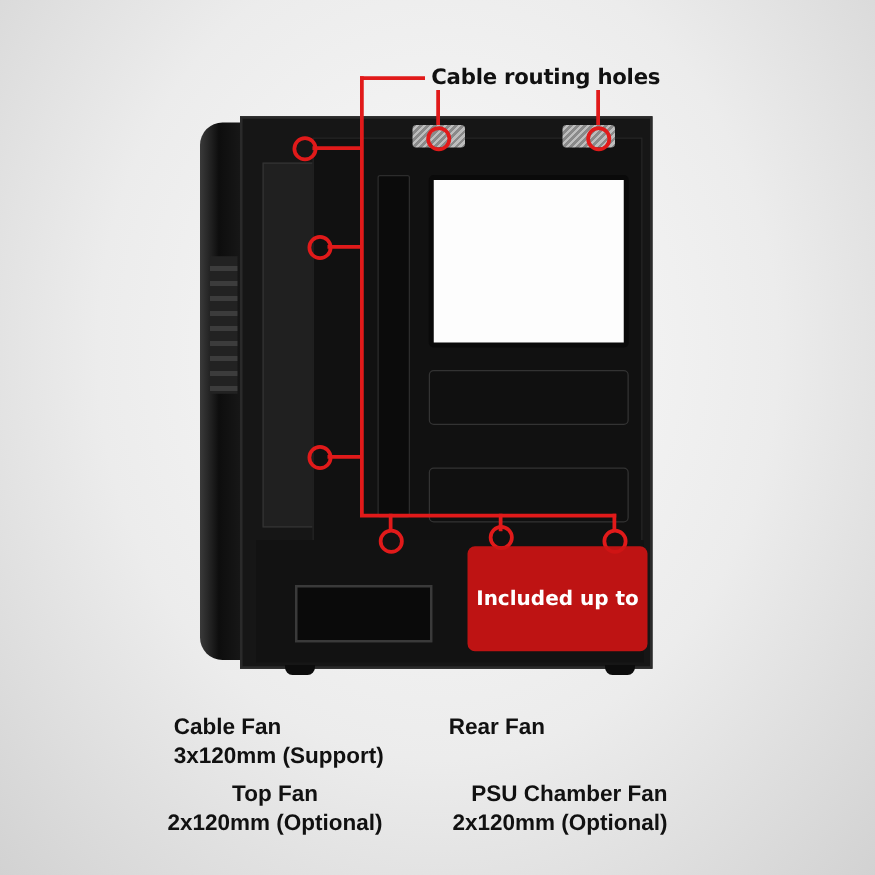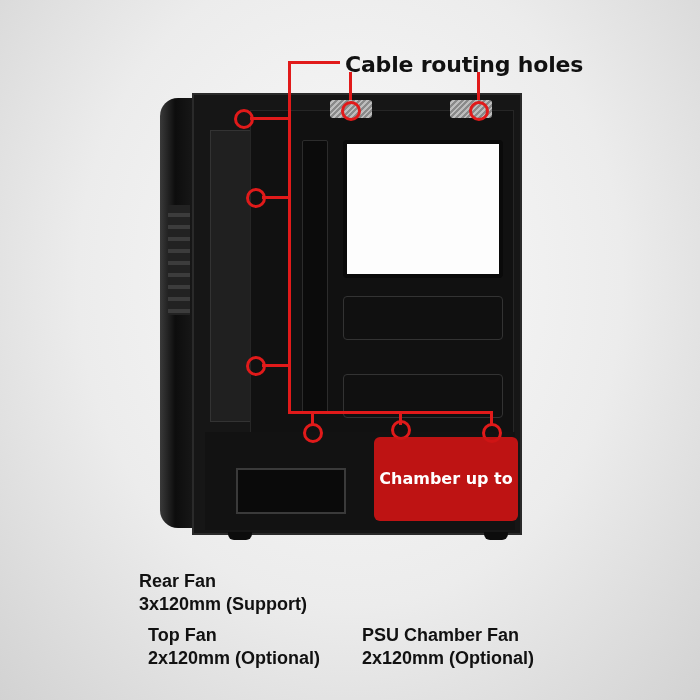--- a/index.html
+++ b/index.html
@@ -1,20 +1,20 @@
 <!DOCTYPE html>
 <html><head>
 <meta charset="utf-8">
 <style>
   html,body{margin:0;padding:0;}
   body{width:700px;height:700px;overflow:hidden;position:relative;
     background:radial-gradient(ellipse at 50% 40%, #fafafa 0%, #ececec 55%, #d2d2d2 100%);
     font-family:"DejaVu Sans","Liberation Sans",sans-serif;}
   .abs{position:absolute;}
-  .callout-title{left:345px;top:52px;font-size:22px;font-weight:bold;color:#111;letter-spacing:-0.2px;}
+  .callout-title{left:345px;top:52px;font-size:17px;font-weight:bold;color:#111;letter-spacing:-0.2px;}
   .case{left:192px;top:93px;width:330px;height:442px;background:#161616;border:2px solid #2a2a2a;box-sizing:border-box;}
   .front-fan{left:160px;top:98px;width:38px;height:430px;background:linear-gradient(90deg,#3a3a3a,#0d0d0d 40%,#1a1a1a);border-radius:18px 0 0 18px;}
   .fan-grill{left:168px;top:205px;width:22px;height:110px;background:repeating-linear-gradient(180deg,#222 0 8px,#3c3c3c 8px 12px);}
   .drive-tray{left:210px;top:130px;width:42px;height:290px;background:#202020;border:1px solid #333;}
   .inner-panel{left:250px;top:110px;width:262px;height:322px;background:#111;border:1px solid #262626;}
   .pillar{left:302px;top:140px;width:24px;height:272px;background:#0b0b0b;border:1px solid #2c2c2c;border-radius:2px;}
   .cpu-cutout{left:343px;top:140px;width:152px;height:130px;background:#fdfdfd;border:4px solid #0a0a0a;border-radius:4px;}
   .slot1{left:343px;top:296px;width:158px;height:42px;background:#101010;border:1px solid #333;border-radius:4px;}
   .slot2{left:343px;top:374px;width:158px;height:42px;background:#101010;border:1px solid #333;border-radius:4px;}
   .vent{top:100px;width:42px;height:18px;background:repeating-linear-gradient(135deg,#8a8a8a 0 2px,#bdbdbd 2px 4px);border-radius:3px;}
@@ -63,29 +63,30 @@
 <div class="ring" style="left:341px;top:101px;"></div>
 <div class="ring" style="left:469px;top:101px;"></div>
 <div class="ring" style="left:234px;top:109px;"></div>
 <div class="ring" style="left:246px;top:188px;"></div>
 <div class="ring" style="left:246px;top:356px;"></div>
 <div class="ring" style="left:303px;top:423px;"></div>
 <div class="ring" style="left:391px;top:420px;"></div>
 <div class="ring" style="left:482px;top:423px;"></div>
 
 <div class="abs psu-badge">
-  <span>Chamber up to</span>
+  <span>Included up to</span>
 </div>
 
 <div class="abs spec" style="left:139px;top:570px;">
-  <div>Rear Fan</div>
+  <div>Cable Fan</div>
   <div>3x120mm (Support)</div>
 </div>
 <div class="abs spec" style="left:359px;top:570px;">
+  <div>Rear Fan</div>
 </div>
-<div class="abs spec" style="left:148px;top:624px;">
+<div class="abs spec" style="left:134px;top:624px;text-align:center;">
   <div>Top Fan</div>
   <div>2x120mm (Optional)</div>
 </div>
-<div class="abs spec" style="left:362px;top:624px;">
+<div class="abs spec" style="left:362px;top:624px;text-align:right;">
   <div>PSU Chamber Fan</div>
   <div>2x120mm (Optional)</div>
 </div>
 
 </body></html>

